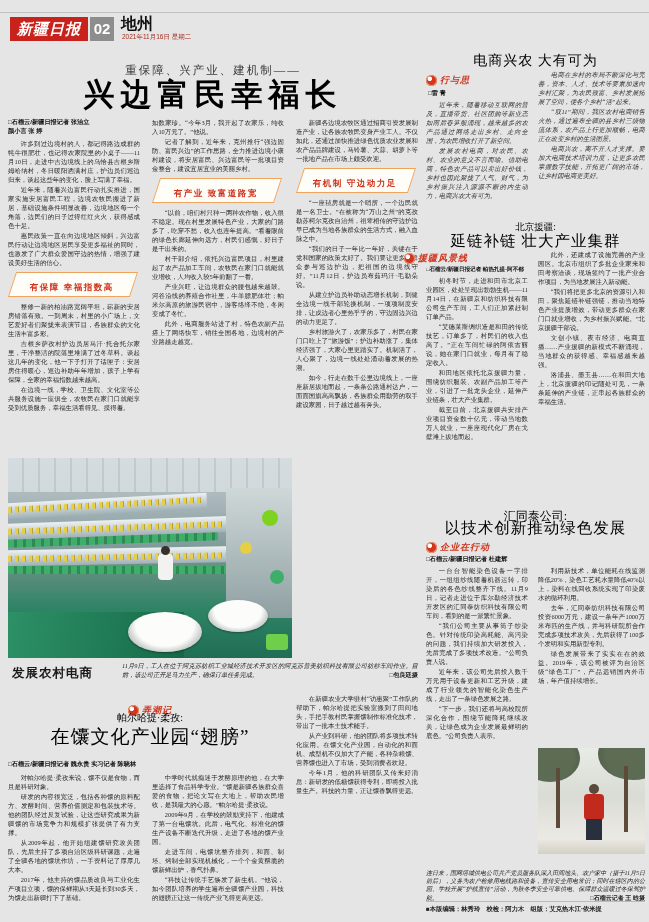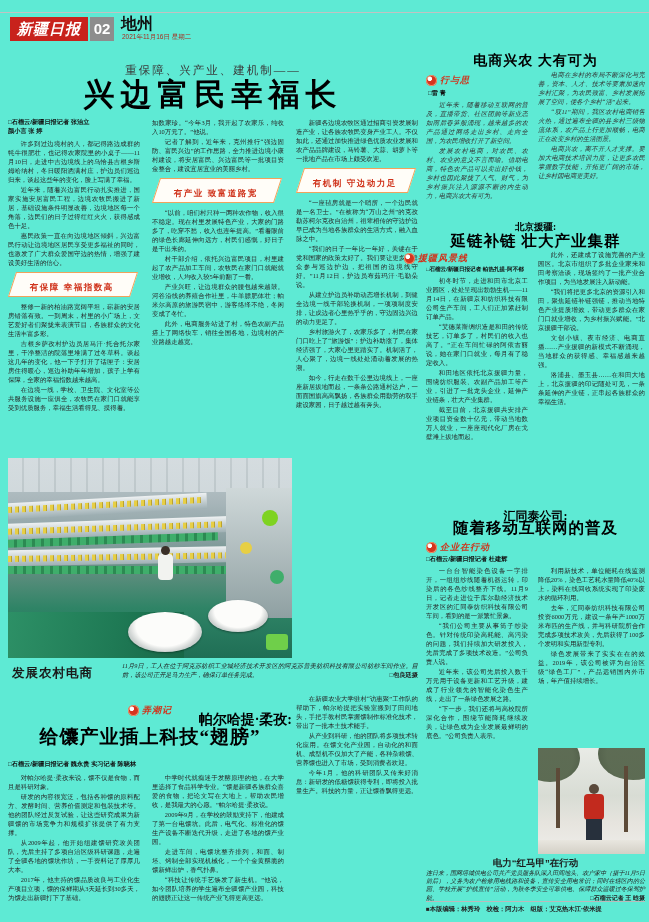--- a/index.html
+++ b/index.html
@@ -1,16 +1,16 @@
 <!DOCTYPE html>
 <html><head>
 <meta charset="utf-8">
 <style>
   html,body{margin:0;padding:0;background:#fff;}
-  .page{position:relative;width:649px;height:922px;background:#5eead4;overflow:hidden;
+  .page{position:relative;width:649px;height:922px;background:#e5e5e5;overflow:hidden;
         font-family:"Liberation Serif",serif;color:#1a1a1a;}
   .abs{position:absolute;}
 
   
   .toprule{position:absolute;left:0;top:12px;width:649px;height:1px;background:#c2c2c2;}
   .logo-box{position:absolute;left:10px;top:17px;width:78px;height:24px;background:#c8221c;
             color:#fff;font-family:"Liberation Serif",serif;font-style:italic;font-weight:bold;
             font-size:15px;line-height:24px;text-align:center;letter-spacing:1px;}
   .pageno-box{position:absolute;left:90px;top:17px;width:24px;height:24px;background:#8d8d8d;
             color:#fff;font-family:"Liberation Sans",sans-serif;font-weight:bold;font-size:15px;
@@ -28,21 +28,21 @@
   .tagwrap{display:flex;align-items:center;gap:3px;}
   .ticon{width:11px;height:11px;border-radius:50%;flex:0 0 11px;
          background:radial-gradient(circle at 34% 34%,#fff 0 2px,#d5341f 2.6px);
          box-shadow:0 0 0 1px #e8946d inset;}
   .tagtext{color:#d0331b;font-weight:bold;font-style:italic;font-size:9px;
          font-family:"Liberation Sans",sans-serif;letter-spacing:1px;white-space:nowrap;}
 
   .kicker{position:absolute;text-align:center;font-size:11.5px;letter-spacing:2px;color:#3a3a3a;}
   .main-title{position:absolute;text-align:center;font-weight:bold;font-size:31px;
          letter-spacing:6px;color:#000;font-family:"Liberation Serif",serif;}
-  .sub-title{position:absolute;text-align:center;font-weight:bold;color:#000;}
+  .sub-title{position:absolute;text-align:center;font-weight:normal;color:#000;}
 
   .col{position:absolute;overflow:hidden;}
   .col p{font-size:6.4px;line-height:9px;text-align:justify;margin:0 0 1px;text-indent:2em;color:#262626;}
   .col p.noind{text-indent:0;}
   .col.italic p{font-style:italic;color:#333;}
   .byline{font-family:"Liberation Sans",sans-serif;font-weight:bold;color:#111;
           font-size:6.2px;line-height:8.5px;white-space:nowrap;overflow:hidden;}
   .subhead{border:1px solid #f0a35c;transform:skewX(-18deg);text-align:center;
            padding:2.5px 0;margin:5px 6px 5px 4px;background:#fffdf8;}
   .subhead span{display:inline-block;transform:skewX(18deg);color:#d0331b;font-weight:bold;
@@ -167,22 +167,22 @@
   </div>
 
   <div class="divider" style="left:8px;top:698px;width:284px;flex-direction:column;">
     <div class="line l1"></div>
     <div class="tagwrap">
       <span class="ticon"></span>
       <span class="tagtext">弄潮记</span>
     </div>
     <div class="line l2"></div>
   </div>
-  <div class="sub-title" style="left:8px;top:711px;width:284px;font-size:14px;text-align:right;">帕尔哈提·柔孜:</div>
-  <div class="sub-title" style="left:8px;top:724px;width:284px;font-size:19px;letter-spacing:1px;">给馕产业插上科技“翅膀”</div>
+  <div class="sub-title" style="left:8px;top:711px;width:284px;font-size:10px;">帕尔哈提·柔孜:</div>
+  <div class="sub-title" style="left:8px;top:724px;width:284px;font-size:19px;letter-spacing:1px;">在馕文化产业园“翅膀”</div>
   <div class="byline abs" style="left:8px;top:760px;width:200px;">□石榴云/新疆日报记者 魏永贵 实习记者 陈晓林</div>
 
   <div class="col" style="left:8px;top:773px;width:132px;height:143px;">
     <p>对帕尔哈提·柔孜来说，馕不仅是食物，而且是科研对象。</p>
     <p>研发的内容很宽泛，包括各种馕的原料配方、发酵时间、营养价值测定和包装技术等。他的团队经过反复试验，让这些研究成果为新疆馕的市场竞争力和规模扩张提供了有力支撑。</p>
     <p>从2009年起，他开始组建馕研究攻关团队，先后主持了多项自治区级科研课题，走遍了全疆各地的馕坑作坊，一手资料记了厚厚几大本。</p>
     <p>2017年，他主持的馕品质改良与工业化生产项目立项，馕的保鲜期从3天延长到30多天，为馕走出新疆打下了基础。</p>
   </div>
   <div class="col" style="left:152px;top:773px;width:132px;height:143px;">
     <p>中学时代就痴迷于发酵原理的他，在大学里选择了食品科学专业。“馕是新疆各族群众喜爱的食物，把论文写在大地上，帮助农民增收，是我最大的心愿。”帕尔哈提·柔孜说。</p>
@@ -230,21 +230,21 @@
     <p>截至目前，北京援疆共安排产业项目资金数十亿元，带动当地数万人就业，一座座现代化厂房在戈壁滩上拔地而起。</p>
   </div>
   <div class="col" style="left:538px;top:250px;width:107px;height:251px;">
     <p>此外，还建成了设施完善的产业园区。北京市组织了多批企业家来和田考察洽谈，现场签约了一批产业合作项目，为当地发展注入新动能。</p>
     <p>“我们将把更多北京的资源引入和田，聚焦延链补链强链，推动当地特色产业提质增效，带动更多群众在家门口就业增收，为乡村振兴赋能。”北京援疆干部说。</p>
     <p>文创小镇、夜市经济、电商直播……产业援疆的新模式不断涌现，当地群众的获得感、幸福感越来越强。</p>
     <p>洛浦县、墨玉县……在和田大地上，北京援疆的印记随处可见，一条条延伸的产业链，正串起各族群众的幸福生活。</p>
   </div>
 
   <div class="sub-title" style="left:426px;top:508px;width:219px;font-size:12px;">汇同泰公司:</div>
-  <div class="sub-title" style="left:426px;top:518px;width:219px;font-size:15.5px;letter-spacing:1px;">随着移动互联网的普及</div>
+  <div class="sub-title" style="left:426px;top:518px;width:219px;font-size:15.5px;letter-spacing:1px;">以技术创新推动绿色发展</div>
 
   <div class="tagwrap abs" style="left:426px;top:541px;">
     <span class="ticon"></span>
     <span class="tagtext">企业在行动</span>
   </div>
   <div class="byline abs" style="left:426px;top:555px;width:120px;">□石榴云/新疆日报记者 杜建辉</div>
 
   <div class="col" style="left:426px;top:566px;width:102px;height:288px;">
     <p>一台台智能染色设备一字排开，一组组纱线随着机器运转，印染后的各色纱线整齐下线。11月9日，记者走进位于库尔勒经济技术开发区的汇同泰纺织科技有限公司车间，看到的是一派繁忙景象。</p>
     <p>“我们公司主要从事筒子纱染色。针对传统印染高耗能、高污染的问题，我们持续加大研发投入，先后完成了多项技术改造。”公司负责人说。</p>
@@ -261,21 +261,20 @@
     <div class="p2-tree" style="left:-18px;top:-14px;width:60px;height:48px;"></div>
     <div class="p2-tree" style="left:60px;top:-20px;width:70px;height:52px;"></div>
     <div class="p2-trunk" style="left:18px;top:20px;height:60px;"></div>
     <div class="p2-trunk" style="left:86px;top:18px;height:66px;"></div>
     <div class="p2-head"></div>
     <div class="p2-vest"></div>
     <div class="p2-legs"></div>
     <div class="p2-ground"></div>
   </div>
 
-  <div class="cap2-title">电力“红马甲”在行动</div>
   <div class="cap2-text">
     <span>连日来，国网塔城供电公司共产党员服务队深入田间地头、农户家中（摄于11月5日前后），义务为农户检修用电线路和设备，宣传安全用电常识；同时在辖区内的公园、学校开展“护线宣传”活动，为秋冬季安全可靠供电、保障群众温暖过冬保驾护航。</span>
     <span class="credit">□石榴云记者 王 晗摄</span>
   </div>
 
   <div class="footer">■本版编辑：林秀玲　校检：阿力木　组版：艾克热木江·依米提</div>
 
 </div>
 
 </body></html>

